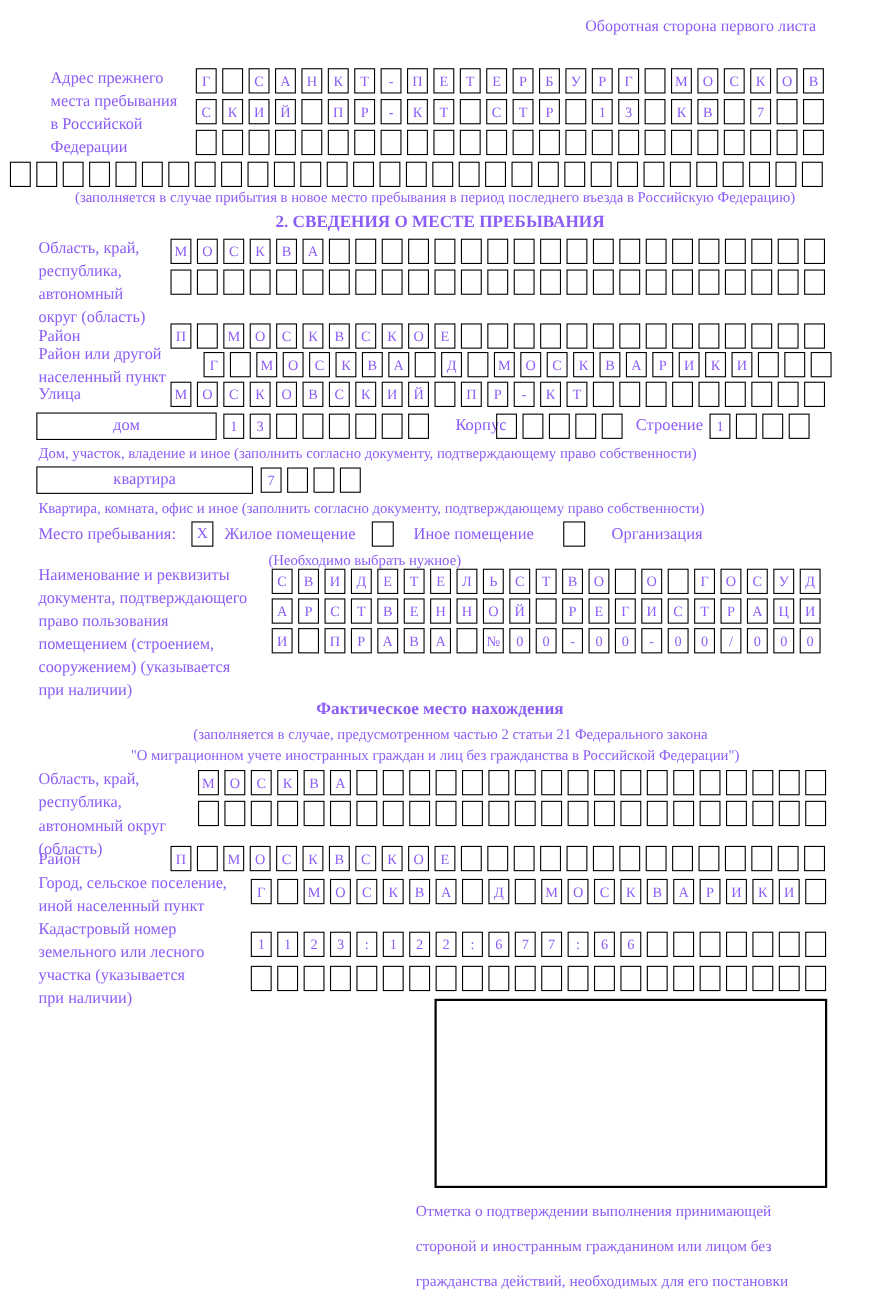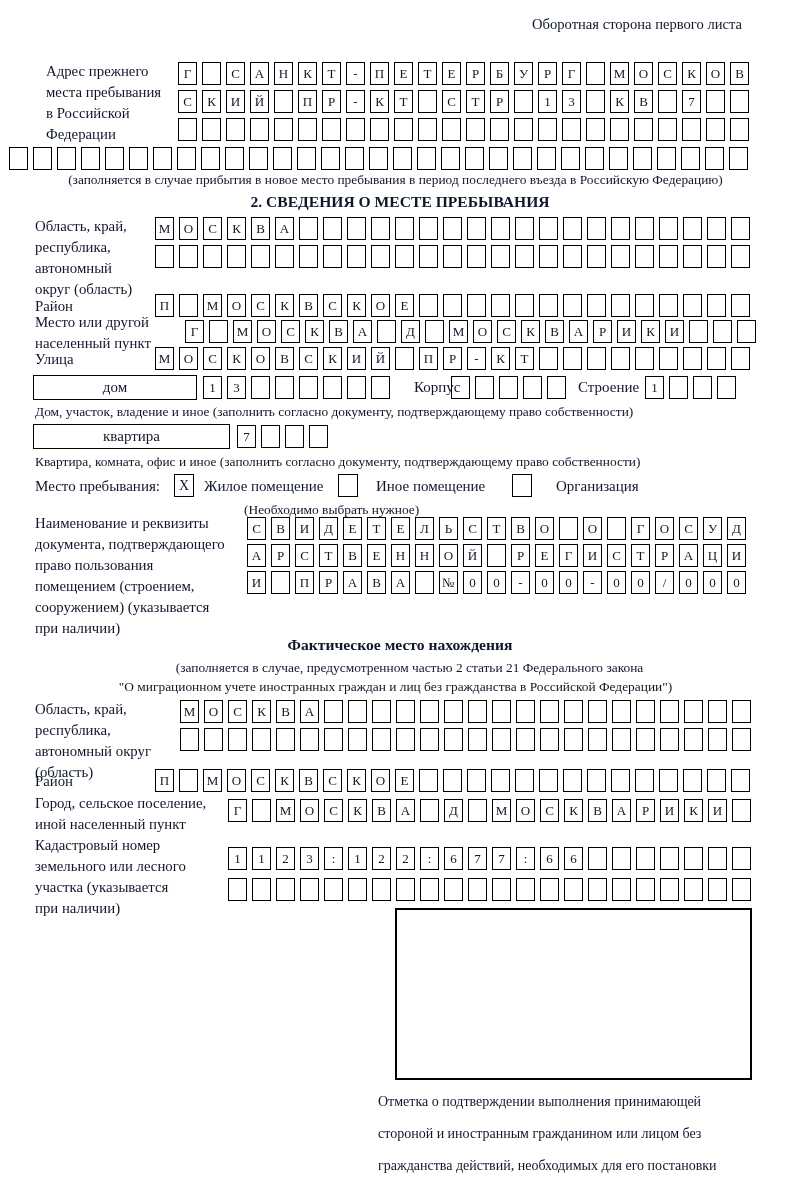--- a/index.html
+++ b/index.html
@@ -1,19 +1,19 @@
 <!DOCTYPE html>
 <html><head>
 <meta charset="utf-8">
 <style>
   * { margin:0; padding:0; box-sizing:border-box; }
   html,body { background:#fff; }
   #page {
     position:relative; width:800px; height:1180px; margin:0 auto;
-    background:#fff; color:#0f172a;
+    background:#fff; color:#8b5cf6;
     font-family:"Liberation Serif", serif; font-size:15px;
     overflow:hidden;
   }
   .abs { position:absolute; }
   .lbl { position:absolute; white-space:pre-line; line-height:21px; font-size:14.8px; }
   .cap { position:absolute; font-size:13.4px; }
   .center { left:0; width:791px; text-align:center; }
   .ttl { position:absolute; left:0; width:800px; text-align:center; font-weight:bold; font-size:15.6px; }
   .cellrow { position:absolute; display:flex; gap:5px; }
   .cell {
@@ -243,21 +243,21 @@
       <div class="cell"></div>
       <div class="cell"></div>
       <div class="cell"></div>
       <div class="cell"></div>
       <div class="cell"></div>
       <div class="cell"></div>
       <div class="cell"></div>
       <div class="cell"></div>
     </div>
 
-  <div class="lbl" style="left:35px; top:312px;">Место или другой
+  <div class="lbl" style="left:35px; top:312px;">Район или другой
 населенный пункт</div>
   <div class="cellrow" style="left:185px; top:320px;">
       <div class="cell">Г</div>
       <div class="cell"></div>
       <div class="cell">М</div>
       <div class="cell">О</div>
       <div class="cell">С</div>
       <div class="cell">К</div>
       <div class="cell">В</div>
       <div class="cell">А</div>

